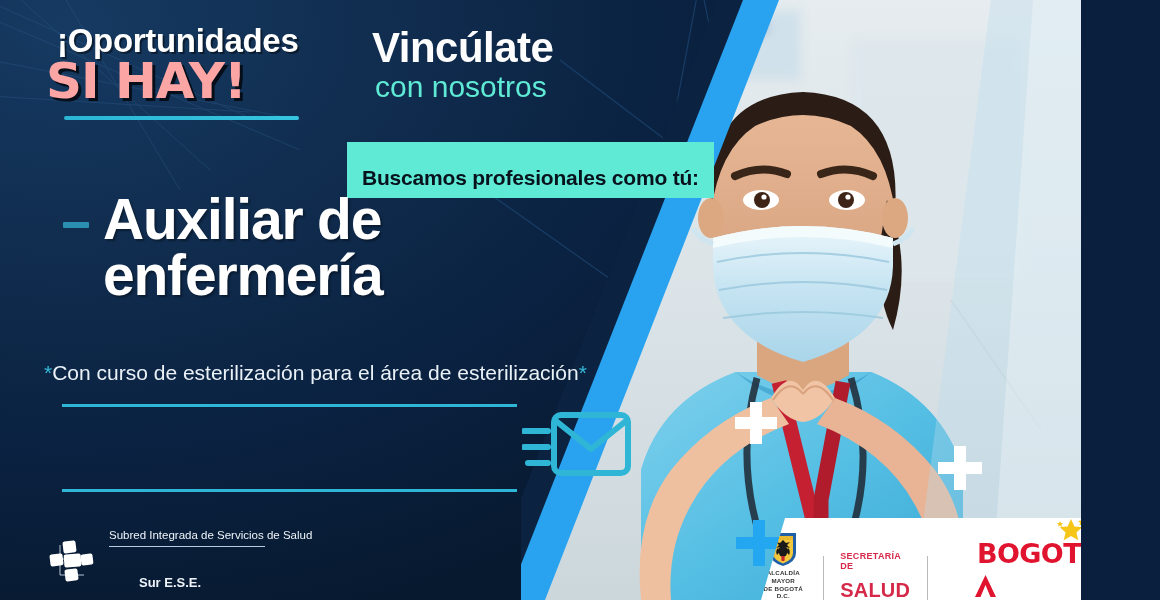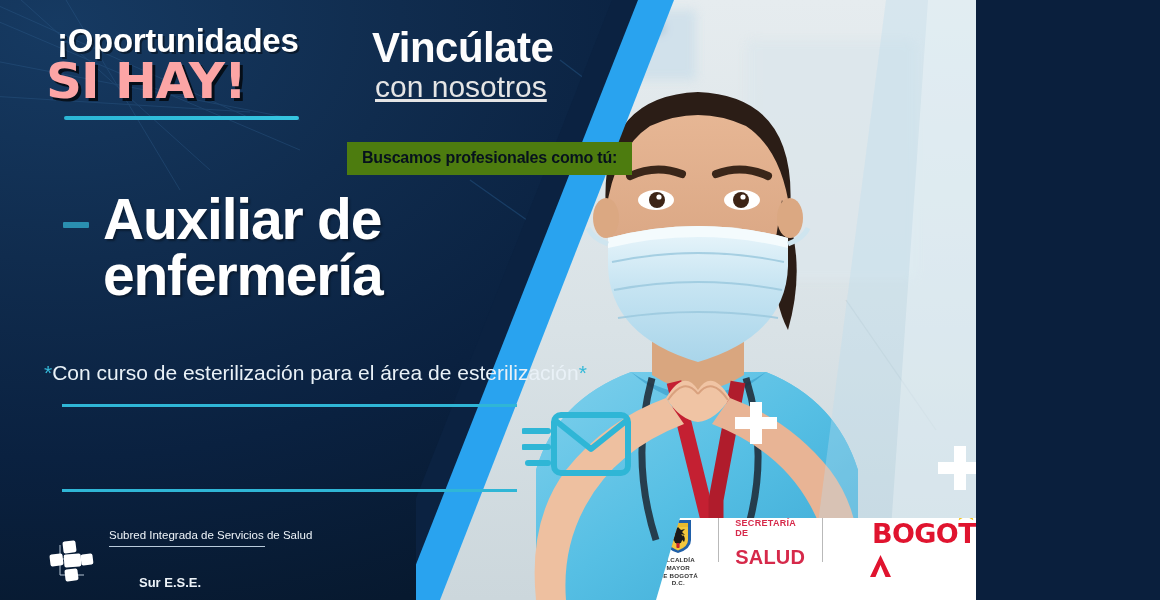--- a/index.html
+++ b/index.html
@@ -1,20 +1,20 @@
 <!DOCTYPE html>
 <html><head>
 <meta charset="utf-8">
 <style>
   * { margin:0; padding:0; box-sizing:border-box; }
   html,body { width:1160px; height:600px; overflow:hidden; background:#0a1f3d; }
   body { font-family:"Liberation Sans", sans-serif; }
 
   #poster {
-    position:relative; width:976px; height:600px; overflow:hidden;
+    position:relative; width:1081px; height:600px; overflow:hidden;
     background:#0d2645;
   }
 
   
   .navy-base{
     position:absolute; inset:0;
     background:
       radial-gradient(ellipse 900px 620px at 6% 4%, #163a62 0%, #102c4e 38%, #0a2140 70%, #07192f 100%);
   }
   .rays{ position:absolute; inset:0; }
@@ -55,28 +55,28 @@
     background:linear-gradient(90deg,#2bb6d6,#35c5e0);
     border-radius:2px;
   }
 
   .vinculate{
     position:absolute; left:372px; top:24px;
     color:#fdfdfd; font-weight:700; font-size:42px; letter-spacing:-.5px;
   }
   .connosotros{
     position:absolute; left:375px; top:70px;
-    color:#e5e5e5; font-weight:400; font-size:30px;text-decoration:underline;
+    color:#5eead4; font-weight:400; font-size:30px;
   }
 
   
   .banner{
     position:absolute; left:347px; top:142px;
-    background:#4d7c0f; padding:7px 15px 8px 15px;
-    color:#07121d; font-weight:700; font-size:16px; letter-spacing:-.2px;
+    background:#5eead4; padding:24px 15px 8px 15px;
+    color:#07121d; font-weight:700; font-size:21px; letter-spacing:-.2px;
     white-space:nowrap;
   }
 
   
   .dash{
     position:absolute; left:63px; top:222px; width:26px; height:6px;
     background:#2a8fb0; border-radius:1px;
   }
   .title{
     position:absolute; left:103px; top:191px;
@@ -117,21 +117,21 @@
   .logo-left .t1{ font-size:11.5px; }
   .logo-left .t2{ font-size:11.5px; }
   .logo-left .rule{ width:156px; height:1px; background:#b9cbdc; margin:3px 0 2px 0; }
   .logo-left .t3{ font-size:13px; font-weight:700; padding-left:30px;margin-top:28px; }
 
   
   .whitebar{
     position:absolute; right:0; bottom:0; width:320px; height:82px;
     background:#ffffff;
     clip-path:polygon(24px 0, 320px 0, 320px 82px, 0 82px);
-    display:flex; align-items:flex-start; justify-content:center; gap:6px;
+    display:flex; align-items:flex-end; justify-content:center; gap:6px;
   }
   .wb-cell{ display:flex; flex-direction:column; align-items:center; justify-content:center; }
   .wb-div{ width:1px; height:44px; background:#b9b9b9; margin:0 11px; }
   .alc-cap{ font-size:6.2px; font-weight:700; color:#333; text-align:center; line-height:1.25; letter-spacing:.2px; margin-top:2px; }
   .sec-top{ font-size:9px; font-weight:700; color:#d6294a; letter-spacing:.3px; }
   .sec-bot{ font-size:20px; font-weight:700; color:#d6294a; letter-spacing:.2px; line-height:1; margin-top:9px; }
   .bog{ position:relative; }
   .bog-word{ font-size:27px; font-weight:700; color:#e0142f; letter-spacing:-.6px; font-family:"DejaVu Sans", sans-serif;margin-left:32px; }
 
   

